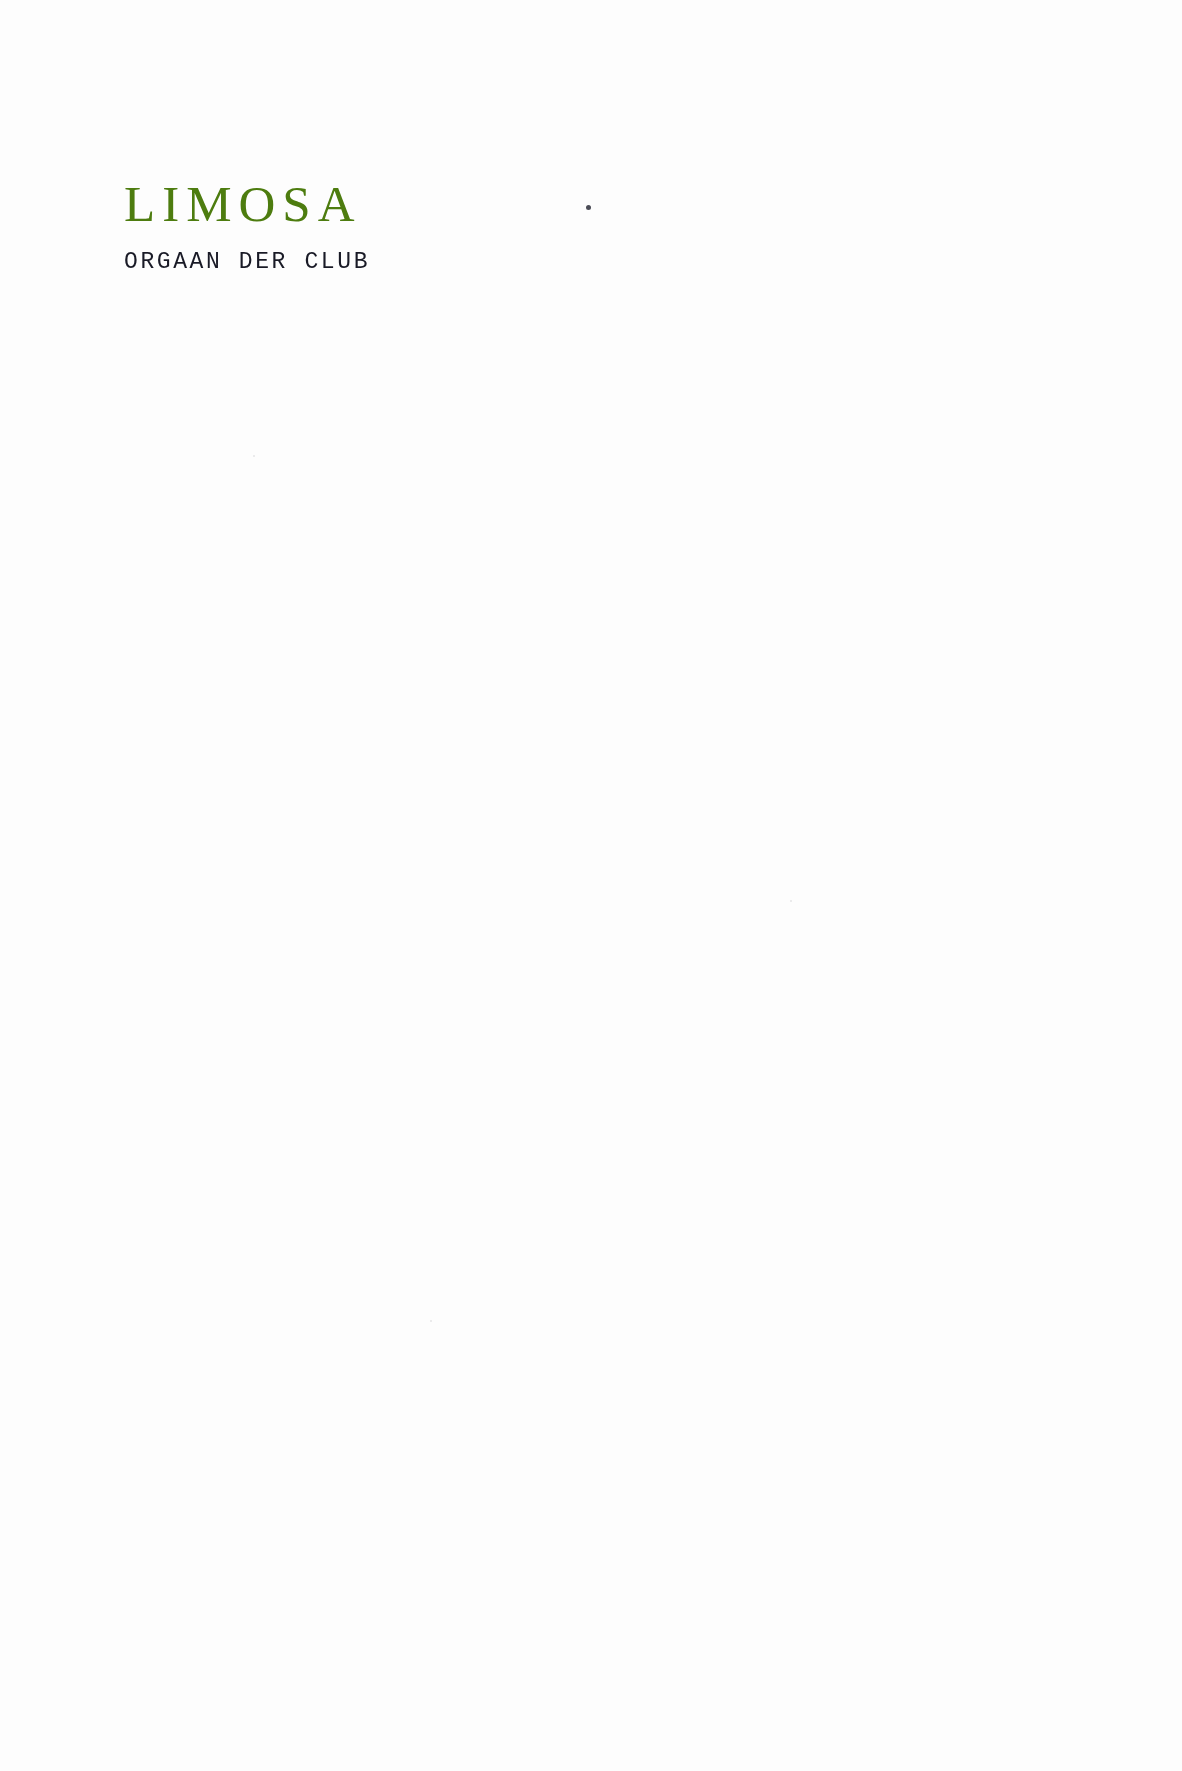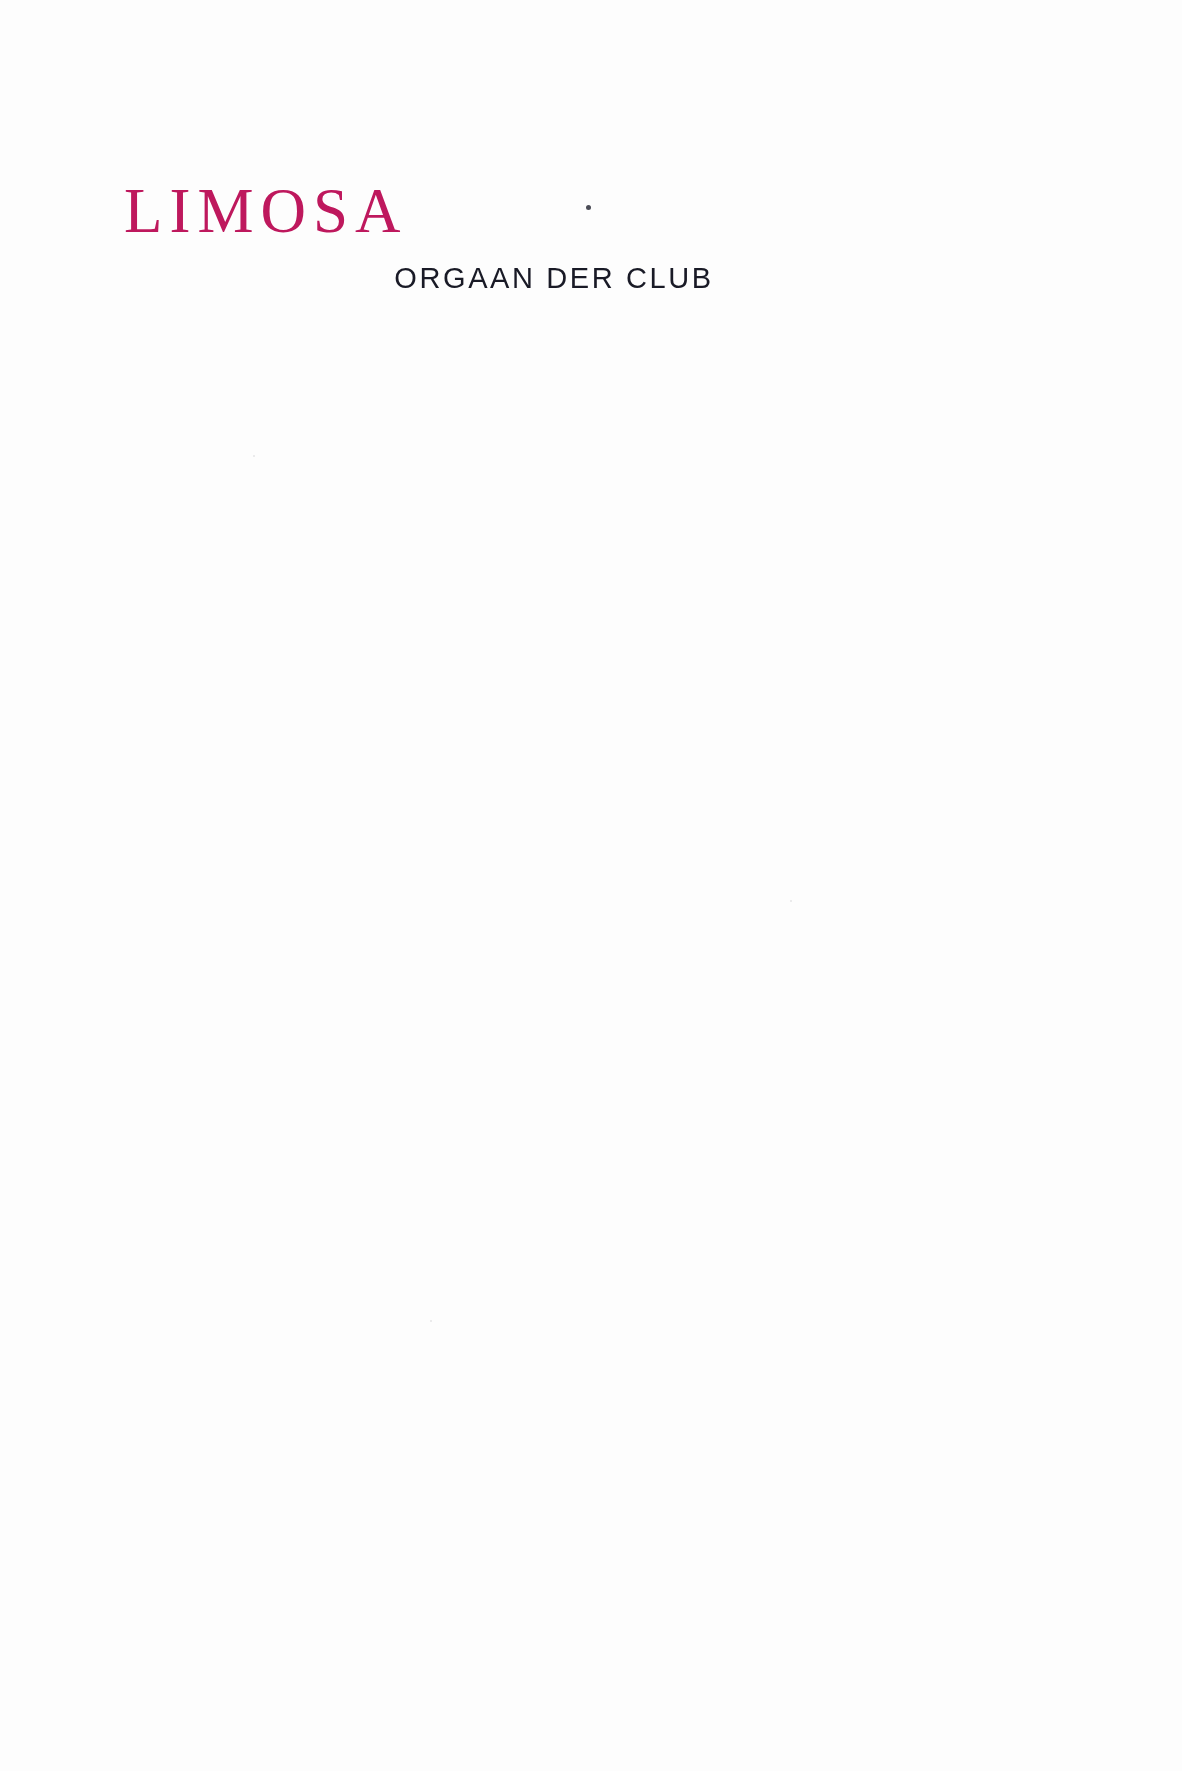--- a/index.html
+++ b/index.html
@@ -21,39 +21,38 @@
     background: #fdfdfd;
   }
   .masthead {
     position: absolute;
     left: 124px;
     top: 178px;
     width: 860px;
   }
   .journal-title {
     font-family: "Liberation Serif", serif;
-    font-size: 63px;
+    font-size: 51px;
     line-height: 1.05;
     letter-spacing: 7px;
-    color: #be185d;
+    color: #4d7c0f;
     font-weight: 400;
     margin: 0;
     white-space: nowrap;
   }
   .subtitle-block {
     margin-top: 16px;
   }
   .subtitle-line {
-    font-family: Liberation Sans, sans-serif;
-    font-size: 29px;
+    font-family: Liberation Mono, monospace;
+    font-size: 23px;
     line-height: 1.3;
     letter-spacing: 2.6px;
     color: #191a26;
     white-space: nowrap;
-    text-align: center;
   }
   .stray-dot {
     position: absolute;
     left: 586px;
     top: 205px;
     width: 5px;
     height: 5px;
     border-radius: 50%;
     background: #2c2d38;
     opacity: .85;

